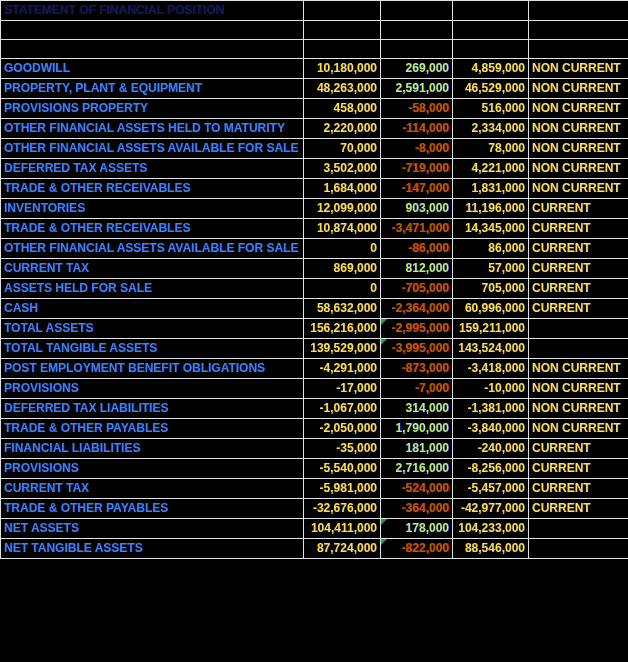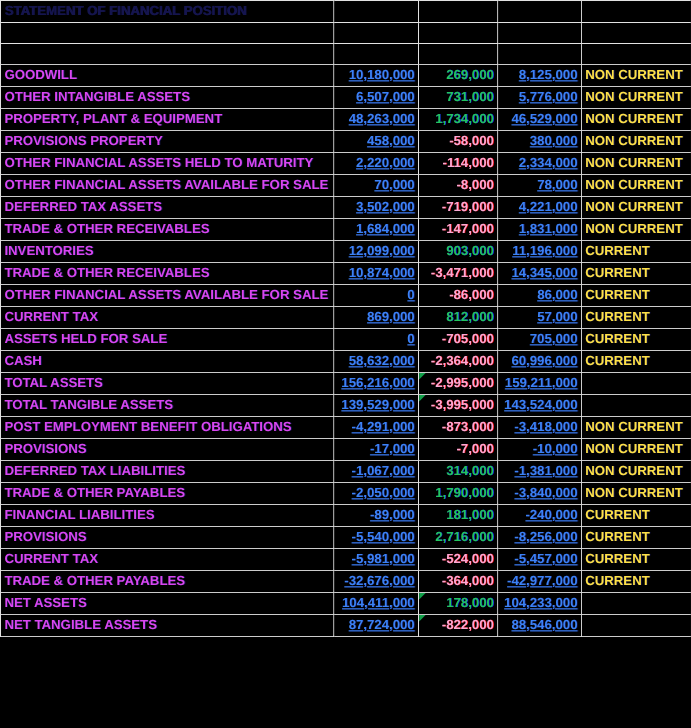--- a/index.html
+++ b/index.html
@@ -27,25 +27,25 @@
     padding: 0 3px;
     font-size: 12px;
     font-weight: bold;
     white-space: nowrap;
     overflow: hidden;
     position: relative;
     background: #000000;
     line-height: 19px;
     box-sizing: border-box;
   }
-  td.lbl   { text-align: left;  color: #d946ef; text-shadow: 0.8px 0 0 #15154e; }
-  td.dark  { text-align: right; color: #3b82f6; text-shadow: 0.8px 0 0 #15154e; text-decoration: underline; }
+  td.lbl   { text-align: left;  color: #3b82f6; text-shadow: 0.8px 0 0 #15154e; }
+  td.dark  { text-align: right; color: #fde047; text-shadow: 0.8px 0 0 #15154e; }
   td.diff  { text-align: right; }
-  td.diff.pos { color: #22c55e; text-shadow: 0.6px 0 0 #1414ee; }
-  td.diff.neg { color: #f9a8d4; text-shadow: 0.6px 0 0 #e80000; margin-left: 41px; }
+  td.diff.pos { color: #bef264; text-shadow: 0.6px 0 0 #1414ee; }
+  td.diff.neg { color: #a16207; text-shadow: 0.6px 0 0 #e80000; margin-left: 41px; }
   td.cls   { text-align: left;  color: #fde047; text-shadow: 0.8px 0 0 #15154e; }
   td.title { color: #15154e; text-shadow: 0.8px 0 0 #15154e; }
   td.year  { text-align: right; color: #15154e; text-shadow: 0.8px 0 0 #15154e; }
   .corner-marker {
     position: absolute;
     top: 0;
     left: 0;
     width: 0;
     height: 0;
     border-top: 6px solid #12a04a;
@@ -85,42 +85,35 @@
         <td></td>
         <td></td>
         <td></td>
       </tr>
     </tbody>
     <tbody id="data-rows">
         <tr>
           <td class="lbl">GOODWILL</td>
           <td class="dark">10,180,000</td>
           <td class="diff pos">269,000</td>
-          <td class="dark">8,125,000</td>
-          <td class="cls">NON CURRENT</td>
-        </tr>
-        <tr>
-          <td class="lbl">OTHER INTANGIBLE ASSETS</td>
-          <td class="dark">6,507,000</td>
-          <td class="diff pos">731,000</td>
-          <td class="dark">5,776,000</td>
+          <td class="dark">4,859,000</td>
           <td class="cls">NON CURRENT</td>
         </tr>
         <tr>
           <td class="lbl">PROPERTY, PLANT &amp; EQUIPMENT</td>
           <td class="dark">48,263,000</td>
-          <td class="diff pos">1,734,000</td>
+          <td class="diff pos">2,591,000</td>
           <td class="dark">46,529,000</td>
           <td class="cls">NON CURRENT</td>
         </tr>
         <tr>
           <td class="lbl">PROVISIONS PROPERTY</td>
           <td class="dark">458,000</td>
           <td class="diff neg">-58,000</td>
-          <td class="dark">380,000</td>
+          <td class="dark">516,000</td>
           <td class="cls">NON CURRENT</td>
         </tr>
         <tr>
           <td class="lbl">OTHER FINANCIAL ASSETS HELD TO MATURITY</td>
           <td class="dark">2,220,000</td>
           <td class="diff neg">-114,000</td>
           <td class="dark">2,334,000</td>
           <td class="cls">NON CURRENT</td>
         </tr>
         <tr>
@@ -223,21 +216,21 @@
         </tr>
         <tr>
           <td class="lbl">TRADE &amp; OTHER PAYABLES</td>
           <td class="dark">-2,050,000</td>
           <td class="diff pos">1,790,000</td>
           <td class="dark">-3,840,000</td>
           <td class="cls">NON CURRENT</td>
         </tr>
         <tr>
           <td class="lbl">FINANCIAL LIABILITIES</td>
-          <td class="dark">-89,000</td>
+          <td class="dark">-35,000</td>
           <td class="diff pos">181,000</td>
           <td class="dark">-240,000</td>
           <td class="cls">CURRENT</td>
         </tr>
         <tr>
           <td class="lbl">PROVISIONS</td>
           <td class="dark">-5,540,000</td>
           <td class="diff pos">2,716,000</td>
           <td class="dark">-8,256,000</td>
           <td class="cls">CURRENT</td>

